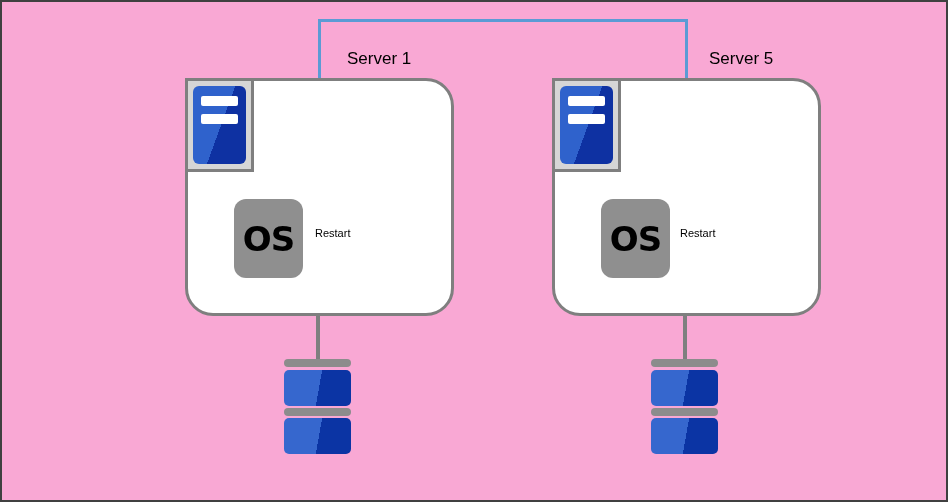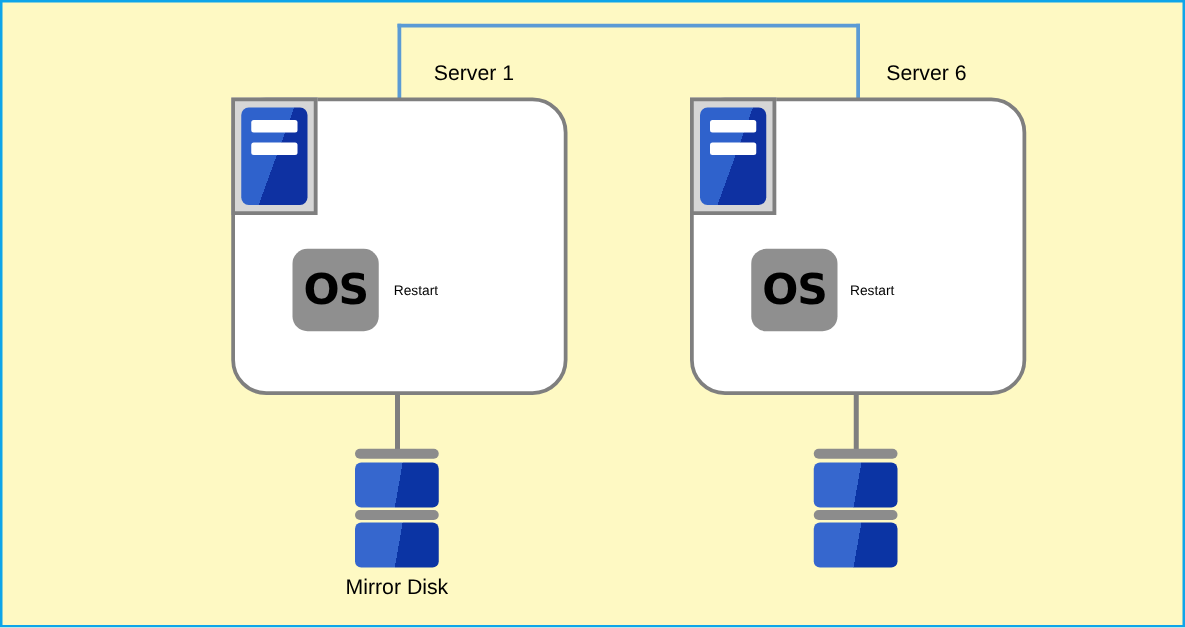--- a/index.html
+++ b/index.html
@@ -1,20 +1,20 @@
 <!DOCTYPE html>
 <html><head>
 <meta charset="utf-8">
 <style>
   html,body{margin:0;padding:0;background:#ffffff;}
   #canvas{
     position:relative;
     width:948px;height:502px;
-    background:#fef9c3;
-    border:2px solid #0ea5e9;
+    background:#f9a8d4;
+    border:2px solid #404040;
     box-sizing:border-box;
     font-family:"Liberation Sans", sans-serif;
     color:#000;
     overflow:hidden;
   }
   
   .link-frame{
     position:absolute;left:316px;top:17px;width:370px;height:60px;
     border:3px solid #5b9bd5;border-bottom:none;
     box-sizing:border-box;
@@ -43,21 +43,21 @@
     background:linear-gradient(110deg,#2f62cc 0 52%,#0e31a2 52%);
     border-radius:6px;
   }
   .tower .bar{
     position:absolute;left:8px;width:37px;height:10px;
     background:#ffffff;border-radius:2px;
   }
   .tower .bar.b1{top:10px;}
   .tower .bar.b2{top:28px;}
   .os-badge{
-    position:absolute;top:197px;width:69px;height:66px;
+    position:absolute;top:197px;width:69px;height:79px;
     background:#8f8f8f;border-radius:12px;
     display:flex;align-items:center;justify-content:center;
     font-family:"DejaVu Sans", sans-serif;
     font-weight:900;font-size:34px;letter-spacing:-1px;color:#000;
   }
   #os1{left:232px;}
   #os2{left:599px;}
   .restart-label{
     position:absolute;top:221px;font-size:11px;line-height:20px;white-space:nowrap;
   }
@@ -92,21 +92,21 @@
   }
 </style>
 </head>
 <body>
 
 <div id="canvas">
 
   <div class="link-frame"></div>
 
   <div class="node-label" id="server1-label">Server 1</div>
-  <div class="node-label" id="server2-label">Server 6</div>
+  <div class="node-label" id="server2-label">Server 5</div>
 
   <div class="server-box" id="server1-box"></div>
   <div class="server-box" id="server2-box"></div>
 
   <div class="icon-frame" id="server1-frame">
     <div class="tower">
       <div class="bar b1"></div>
       <div class="bar b2"></div>
     </div>
   </div>
@@ -132,15 +132,14 @@
     <div class="cap c2"></div>
     <div class="platter p2"></div>
   </div>
   <div class="disk" id="disk2">
     <div class="cap c1"></div>
     <div class="platter p1"></div>
     <div class="cap c2"></div>
     <div class="platter p2"></div>
   </div>
 
-  <div id="mirror-disk-label">Mirror Disk</div>
 
 </div>
 
 </body></html>

